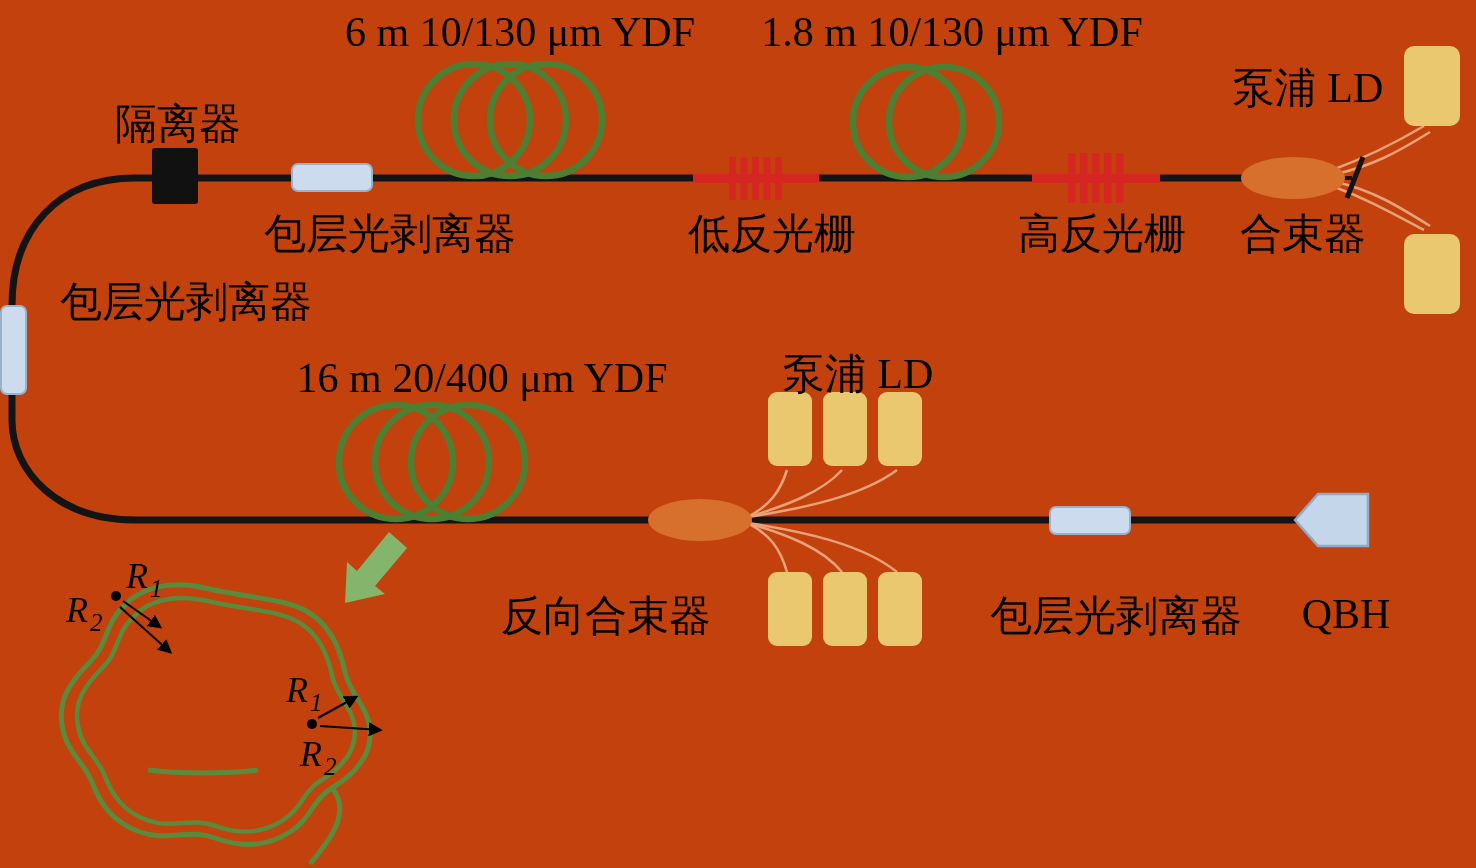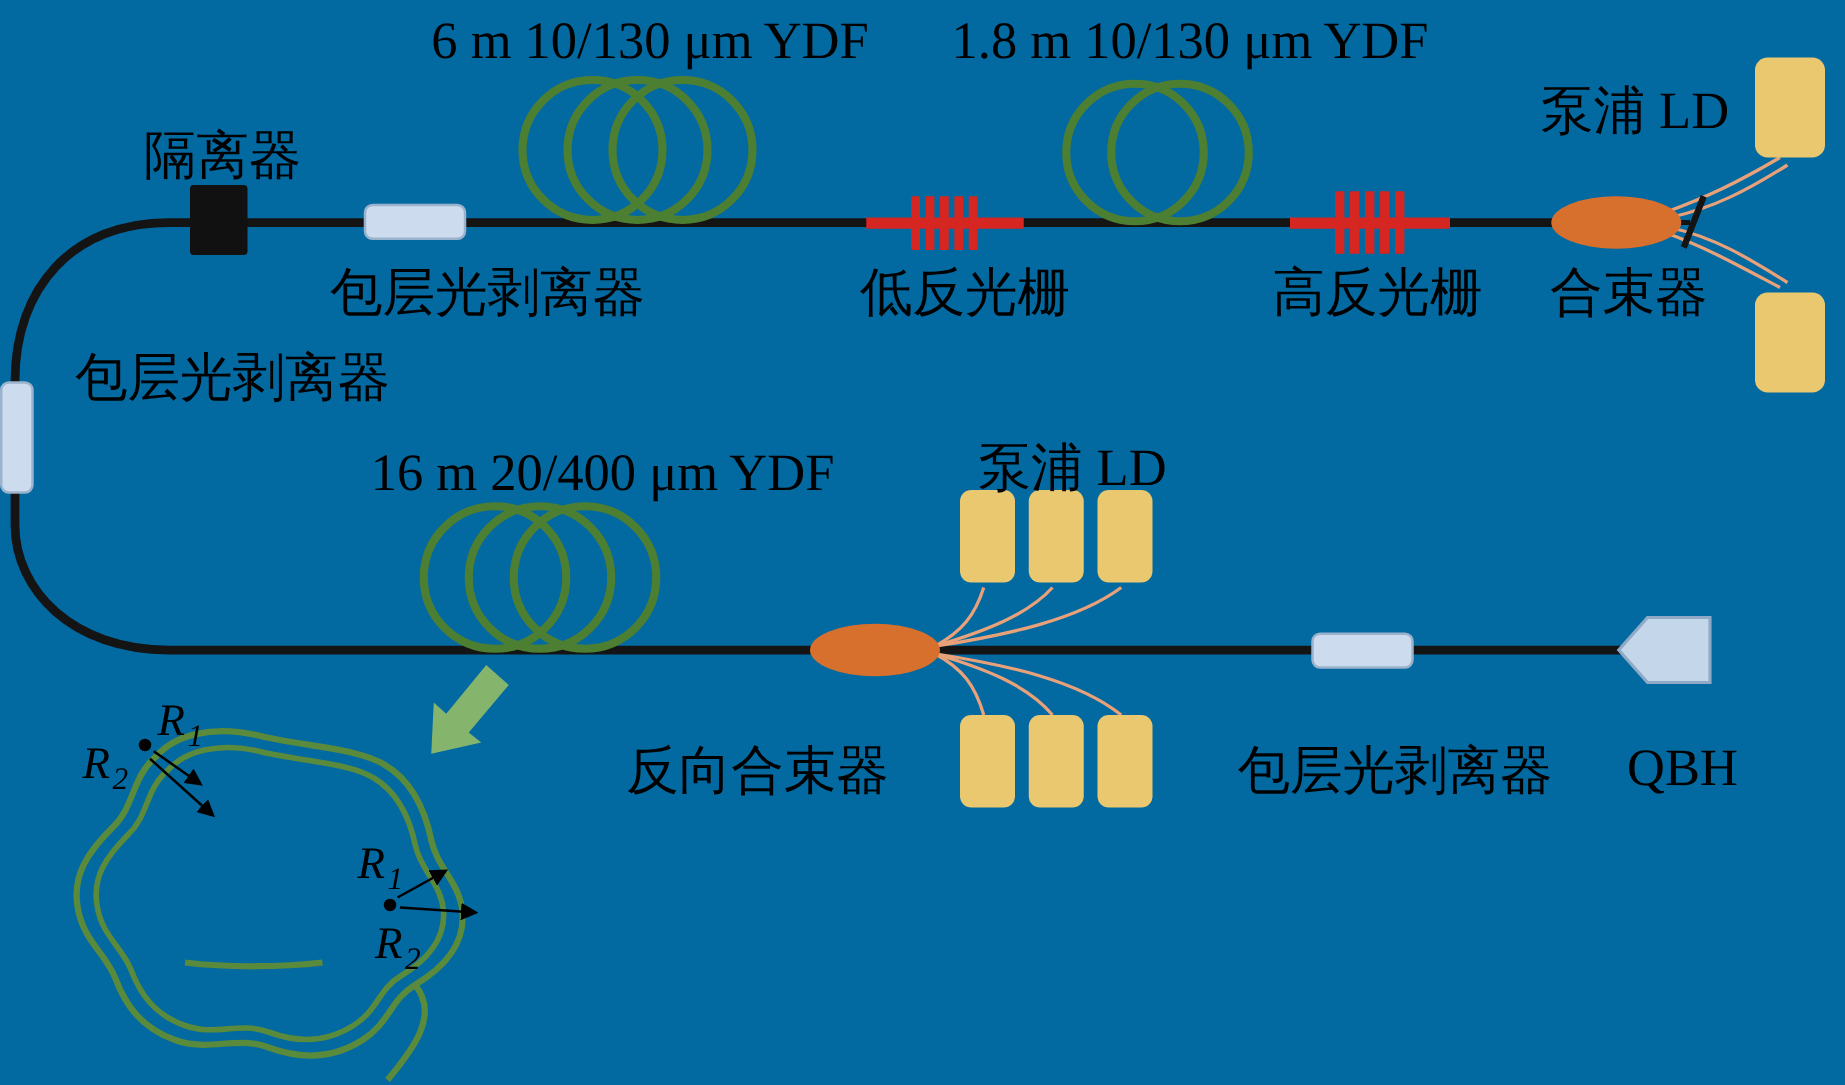--- a/index.html
+++ b/index.html
@@ -1,16 +1,16 @@
 <!DOCTYPE html>
 <html><head>
 <meta charset="utf-8">
 <style>
   html,body{margin:0;padding:0;background:#ffffff;}
-  #stage{position:relative;width:1476px;height:868px;background:#0369a1;overflow:hidden;
+  #stage{position:relative;width:1476px;height:868px;background:#c2410c;overflow:hidden;
          font-family:"Liberation Serif","DejaVu Serif",serif;}
   svg{display:block;}
   .fiber{stroke:#141414;stroke-width:7;fill:none;}
   .thinblack{stroke:#141414;stroke-width:4;fill:none;}
   .cleave{stroke:#141414;stroke-width:5;fill:none;}
   .coil{stroke:#4d7f33;stroke-width:6.5;fill:none;}
   .grating{fill:#d62622;}
   .pumpline{stroke:#e8a178;stroke-width:2.6;fill:none;}
   .combiner{fill:#d8702d;}
   .ld{fill:#e9c86f;}

